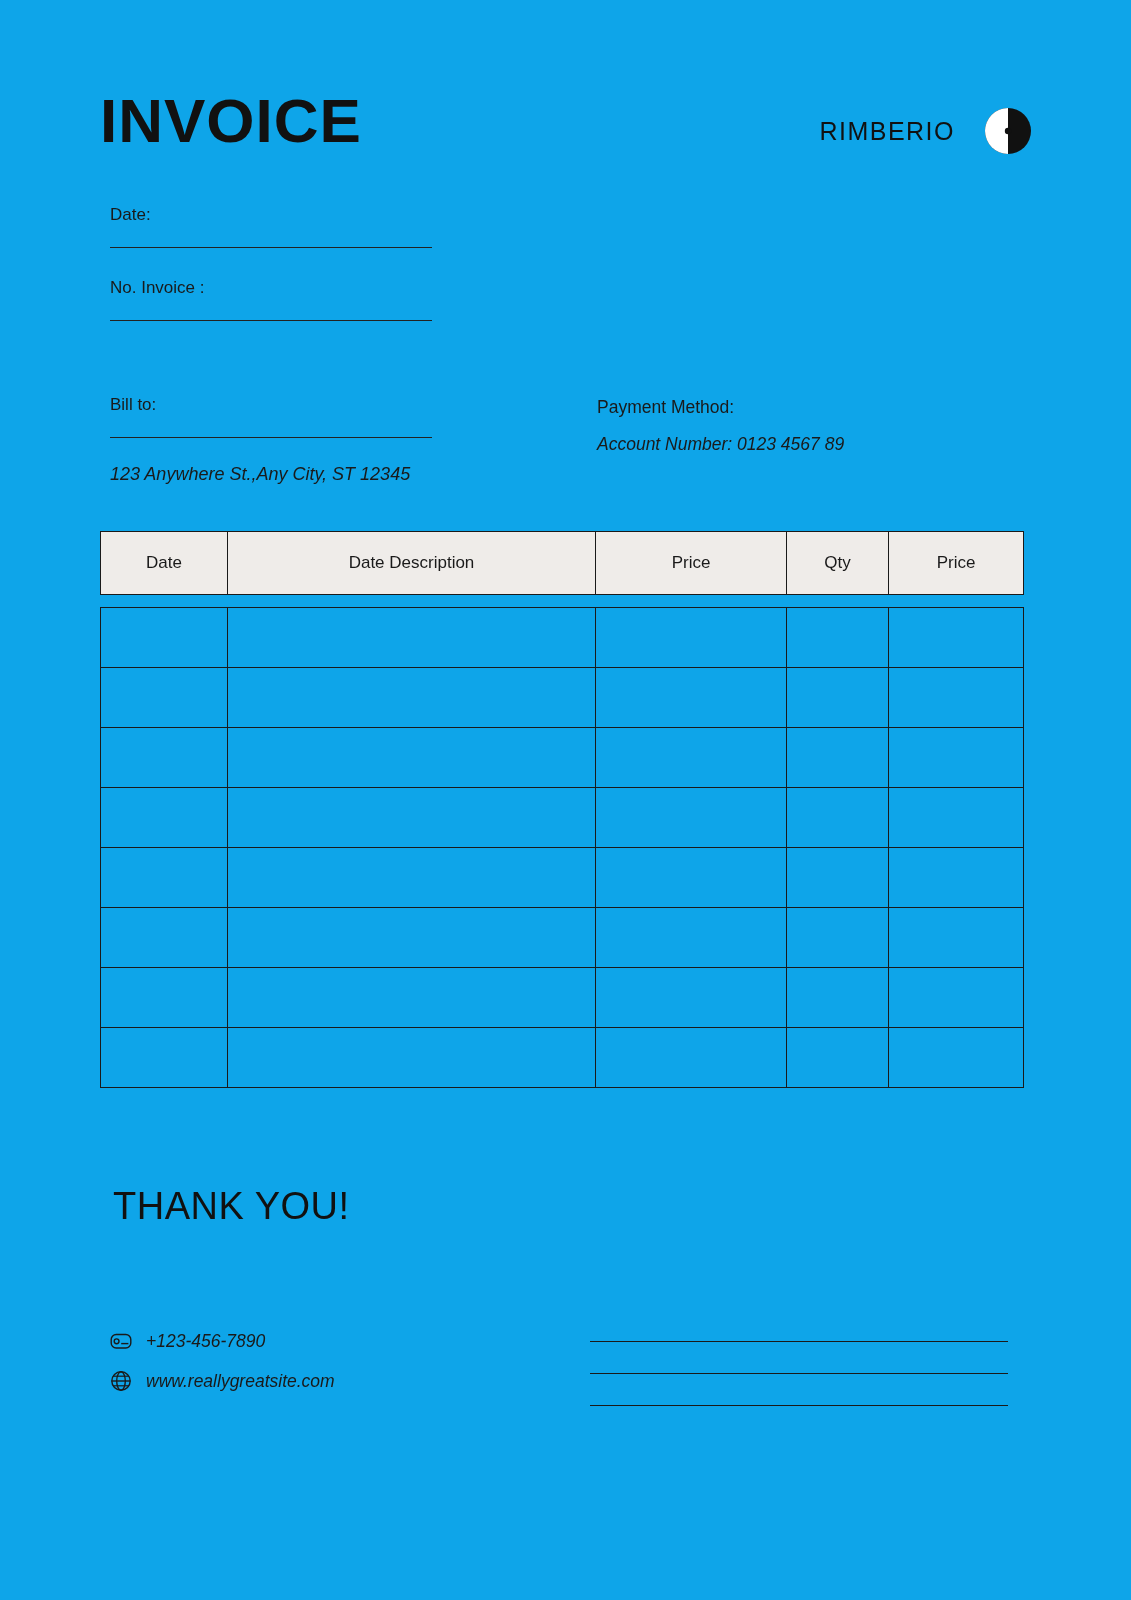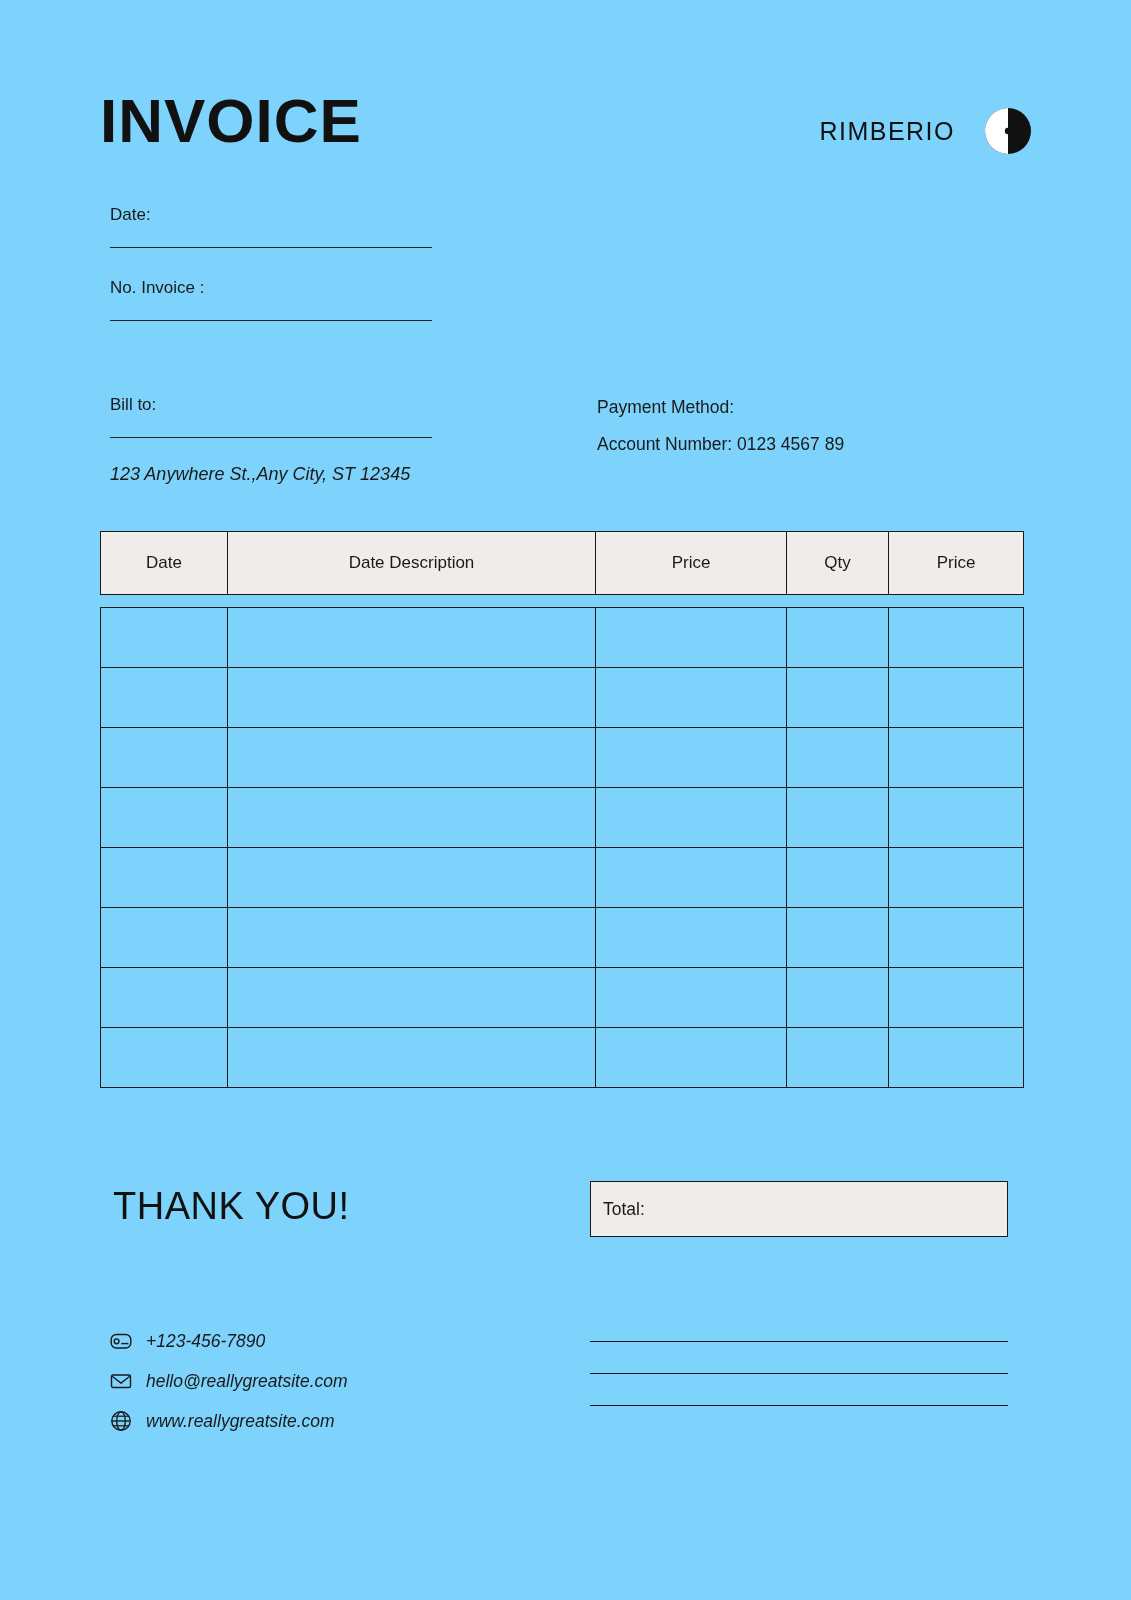--- a/index.html
+++ b/index.html
@@ -11,21 +11,21 @@
     width: 1131px;
     height: 1600px;
     position: relative;
     font-family: "Liberation Sans", sans-serif;
     color: #1a1a1a;
     overflow: hidden;
   }
   .page {
     position: absolute;
     inset: 0;
-    background: #7dd3fc;
+    background: #0ea5e9;
   }
 
   
   .header {
     position: absolute;
     left: 100px;
     top: 90px;
     width: 931px;
     height: 80px;
   }
@@ -98,21 +98,21 @@
     left: 597px;
     top: 396px;
     width: 420px;
   }
   .payment p {
     margin: 0 0 14px 0;
     font-size: 17.5px;
     color: #1a1a1a;
     line-height: 1.3;
   }
-  .payment p:last-child { margin-bottom: 0; }
+  .payment p:last-child { margin-bottom: 0; font-style: italic; }
 
   
   .table-wrap {
     position: absolute;
     left: 100px;
     top: 531px;
     width: 908px;
   }
   table.items {
     border-collapse: collapse;
@@ -318,48 +318,35 @@
           <td class="col-price"></td>
           <td class="col-qty"></td>
           <td class="col-total"></td>
         </tr>
       </tbody>
     </table>
   </div>
 
   <div class="thankyou">THANK YOU!</div>
 
-  <div class="total-box">
-    <span class="total-label">Total:</span>
-    <span class="total-label"></span>
-  </div>
 
   <div class="contacts">
     <div class="contact-row">
       <span class="c-icon">
         <svg width="22" height="22" viewBox="0 0 22 22" aria-hidden="true">
           <rect x="1.2" y="4.5" width="19.6" height="13.5" rx="5" fill="none" stroke="#1a1a1a" stroke-width="1.4"></rect>
           <circle cx="6.6" cy="11.3" r="2.4" fill="none" stroke="#1a1a1a" stroke-width="1.4"></circle>
           <line x1="11.2" y1="13.6" x2="18.4" y2="13.6" stroke="#1a1a1a" stroke-width="1.4"></line>
         </svg>
       </span>
       <span>+123-456-7890</span>
     </div>
     <div class="contact-row">
       <span class="c-icon">
         <svg width="22" height="22" viewBox="0 0 22 22" aria-hidden="true">
-          <rect x="1.5" y="5" width="19" height="12.5" rx="1.5" fill="none" stroke="#1a1a1a" stroke-width="1.4"></rect>
-          <polyline points="1.5,5.8 11,13 20.5,5.8" fill="none" stroke="#1a1a1a" stroke-width="1.4"></polyline>
-        </svg>
-      </span>
-      <span>hello@reallygreatsite.com</span>
-    </div>
-    <div class="contact-row">
-      <span class="c-icon">
-        <svg width="22" height="22" viewBox="0 0 22 22" aria-hidden="true">
           <circle cx="11" cy="11" r="9.2" fill="none" stroke="#1a1a1a" stroke-width="1.4"></circle>
           <ellipse cx="11" cy="11" rx="4.3" ry="9.2" fill="none" stroke="#1a1a1a" stroke-width="1.4"></ellipse>
           <line x1="1.8" y1="11" x2="20.2" y2="11" stroke="#1a1a1a" stroke-width="1.4"></line>
           <line x1="3.2" y1="6.2" x2="18.8" y2="6.2" stroke="#1a1a1a" stroke-width="1.2"></line>
           <line x1="3.2" y1="15.8" x2="18.8" y2="15.8" stroke="#1a1a1a" stroke-width="1.2"></line>
         </svg>
       </span>
       <span>www.reallygreatsite.com</span>
     </div>
   </div>

